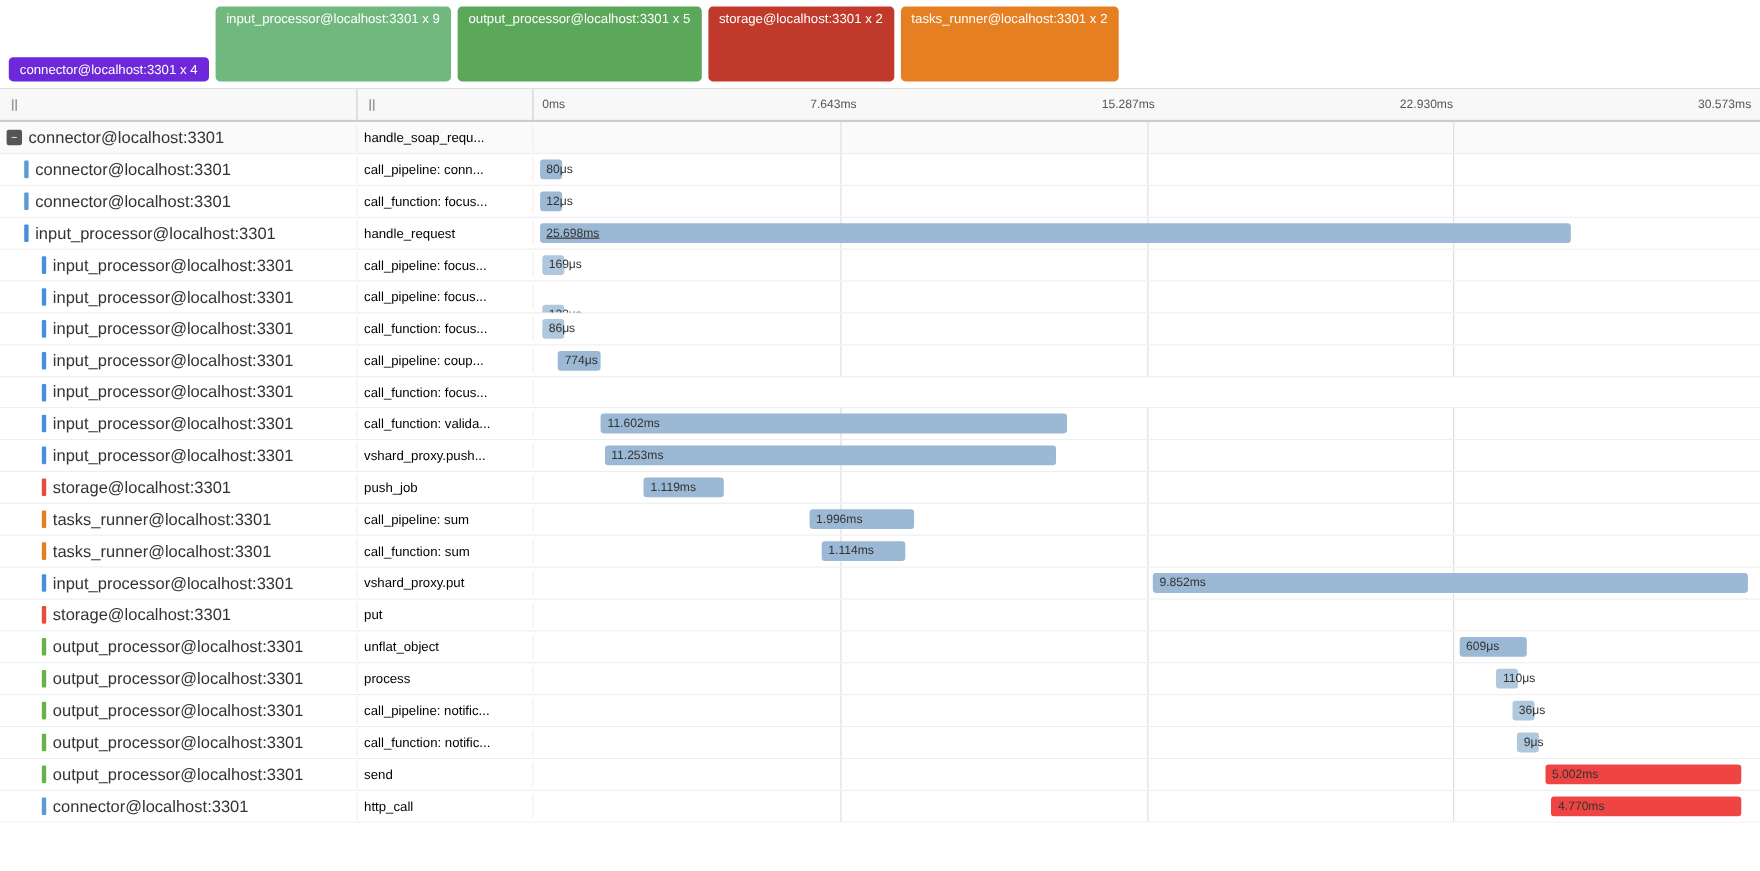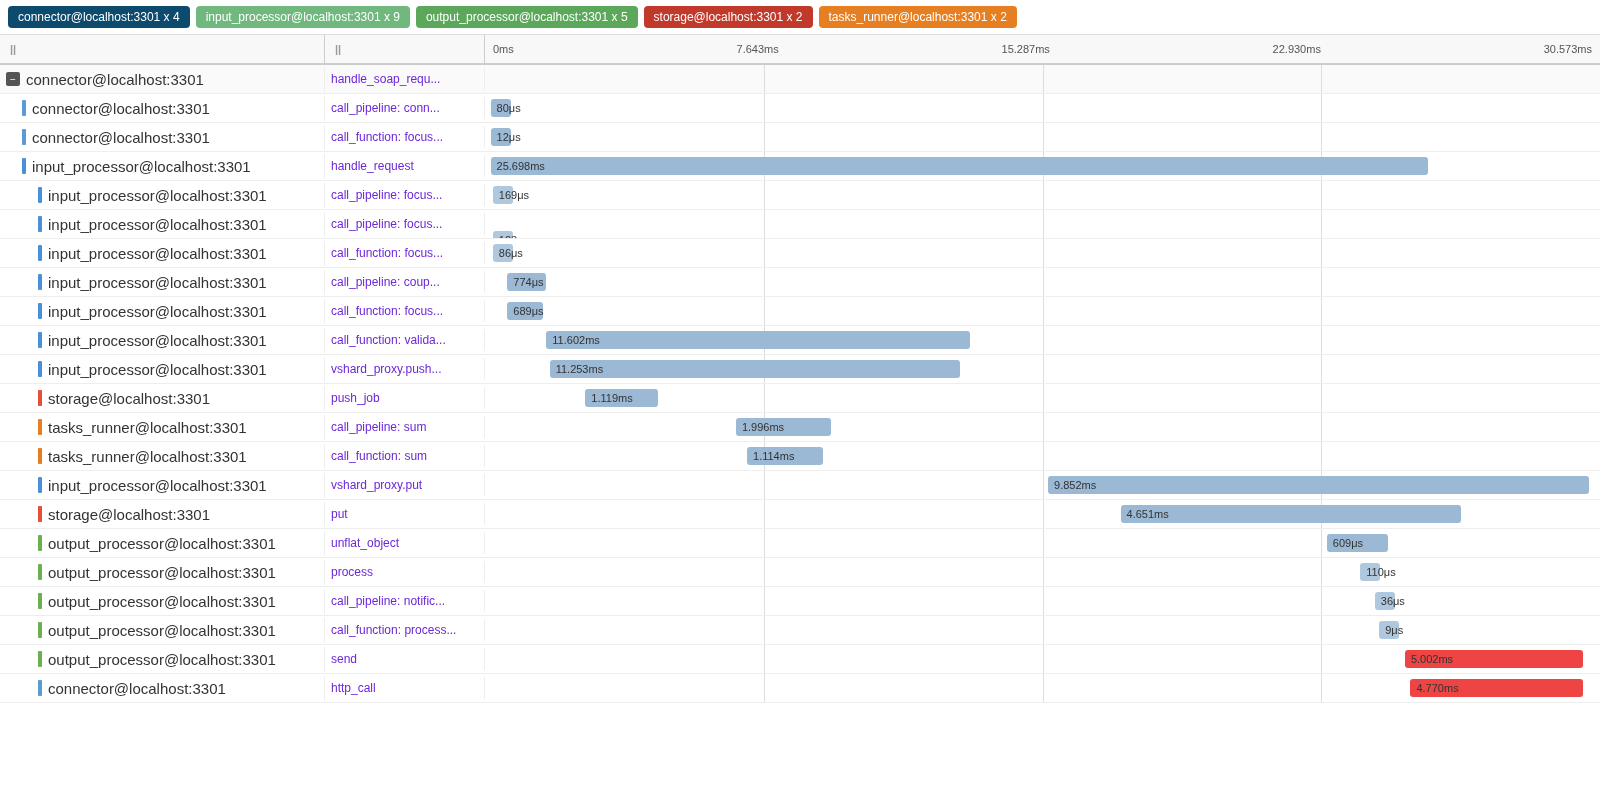--- a/index.html
+++ b/index.html
@@ -90,21 +90,21 @@
       font-size: 12px;
       color: #333;
       overflow: hidden;
     }
     .cell-span {
       width: 160px;
       min-width: 160px;
       padding: 4px 6px;
       border-right: 1px solid #eee;
       font-size: 12px;
-      color: #6d28d9;
+      color: #000000;
       overflow: hidden;
       white-space: nowrap;
       text-overflow: ellipsis;
     }
     .cell-timeline {
       flex: 1;
       position: relative;
       height: 28px;
       overflow: hidden;
     }
@@ -180,21 +180,21 @@
       cursor: col-resize;
       font-size: 11px;
     }
   </style>
 </head>
 <body>
 
 <div>
 
   <div class="legend-bar">
-  <div class="legend-pill" style="background: #0c4a6e;">connector@localhost:3301 x 4</div>
+  <div class="legend-pill" style="background: #6d28d9; margin-top: 46px;">connector@localhost:3301 x 4</div>
       <div class="legend-pill" style="background: rgb(112, 184, 126);">input_processor@localhost:3301 x 9</div>
       <div class="legend-pill" style="background: rgb(91, 168, 91);">output_processor@localhost:3301 x 5</div>
       <div class="legend-pill" style="background: rgb(192, 57, 43);">storage@localhost:3301 x 2</div>
       <div class="legend-pill" style="background: rgb(230, 126, 34);">tasks_runner@localhost:3301 x 2</div>
     </div>
 
   <div class="trace-container">
 
     <div class="trace-header">
       <div class="col-service">
@@ -263,21 +263,21 @@
           <div class="cell-service" style="padding-left: 22px;">
             <div class="svc-indicator" style="background: rgb(74, 144, 217);"></div>
             <span class="svc-name">input_processor@localhost:3301</span>
           </div>
           <div class="cell-span">handle_request</div>
           <div class="cell-timeline">
             <div class="timeline-grid" style="left: 25%;"></div>
             <div class="timeline-grid" style="left: 50%;"></div>
             <div class="timeline-grid" style="left: 75%;"></div>
             <div class="span-bar-wrapper" style="left: 0.5%; width: 84.1%;">
-              <div class="span-bar blue" style="width: 100%;">25.698ms</div>
+              <div class="span-bar blue" style="width: 100%; text-decoration: underline;">25.698ms</div>
             </div>
           </div>
         </div>
         <div class="trace-row">
           <div class="cell-service" style="padding-left: 38px;">
             <div class="svc-indicator" style="background: rgb(74, 144, 217);"></div>
             <span class="svc-name">input_processor@localhost:3301</span>
           </div>
           <div class="cell-span">call_pipeline: focus...</div>
           <div class="cell-timeline">
@@ -333,28 +333,20 @@
               <div class="span-bar blue" style="width: 100%;">774μs</div>
             </div>
           </div>
         </div>
         <div class="trace-row">
           <div class="cell-service" style="padding-left: 38px;">
             <div class="svc-indicator" style="background: rgb(74, 144, 217);"></div>
             <span class="svc-name">input_processor@localhost:3301</span>
           </div>
           <div class="cell-span">call_function: focus...</div>
-          <div class="cell-timeline">
-            <div class="timeline-grid" style="left: 25%;"></div>
-            <div class="timeline-grid" style="left: 50%;"></div>
-            <div class="timeline-grid" style="left: 75%;"></div>
-            <div class="span-bar-wrapper" style="left: 2%; width: 3.2%;">
-              <div class="span-bar blue" style="width: 100%;">689μs</div>
-            </div>
-          </div>
         </div>
         <div class="trace-row">
           <div class="cell-service" style="padding-left: 38px;">
             <div class="svc-indicator" style="background: rgb(74, 144, 217);"></div>
             <span class="svc-name">input_processor@localhost:3301</span>
           </div>
           <div class="cell-span">call_function: valida...</div>
           <div class="cell-timeline">
             <div class="timeline-grid" style="left: 25%;"></div>
             <div class="timeline-grid" style="left: 50%;"></div>
@@ -442,23 +434,20 @@
         <div class="trace-row">
           <div class="cell-service" style="padding-left: 38px;">
             <div class="svc-indicator" style="background: rgb(231, 76, 60);"></div>
             <span class="svc-name">storage@localhost:3301</span>
           </div>
           <div class="cell-span">put</div>
           <div class="cell-timeline">
             <div class="timeline-grid" style="left: 25%;"></div>
             <div class="timeline-grid" style="left: 50%;"></div>
             <div class="timeline-grid" style="left: 75%;"></div>
-            <div class="span-bar-wrapper" style="left: 57%; width: 30.5%;">
-              <div class="span-bar blue" style="width: 100%;">4.651ms</div>
-            </div>
           </div>
         </div>
         <div class="trace-row">
           <div class="cell-service" style="padding-left: 38px;">
             <div class="svc-indicator" style="background: rgb(106, 176, 76);"></div>
             <span class="svc-name">output_processor@localhost:3301</span>
           </div>
           <div class="cell-span">unflat_object</div>
           <div class="cell-timeline">
             <div class="timeline-grid" style="left: 25%;"></div>
@@ -497,21 +486,21 @@
             <div class="span-bar-wrapper" style="left: 79.8%; width: 1.5%;">
               <div class="span-bar blue-light" style="width: 100%;">36μs</div>
             </div>
           </div>
         </div>
         <div class="trace-row">
           <div class="cell-service" style="padding-left: 38px;">
             <div class="svc-indicator" style="background: rgb(106, 176, 76);"></div>
             <span class="svc-name">output_processor@localhost:3301</span>
           </div>
-          <div class="cell-span">call_function: process...</div>
+          <div class="cell-span">call_function: notific...</div>
           <div class="cell-timeline">
             <div class="timeline-grid" style="left: 25%;"></div>
             <div class="timeline-grid" style="left: 50%;"></div>
             <div class="timeline-grid" style="left: 75%;"></div>
             <div class="span-bar-wrapper" style="left: 80.2%; width: 1.5%;">
               <div class="span-bar blue-light" style="width: 100%;">9μs</div>
             </div>
           </div>
         </div>
         <div class="trace-row">

